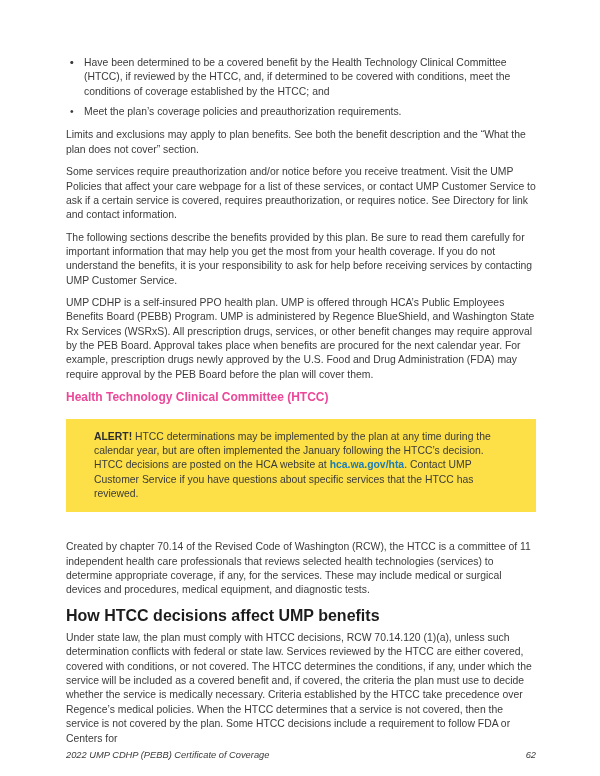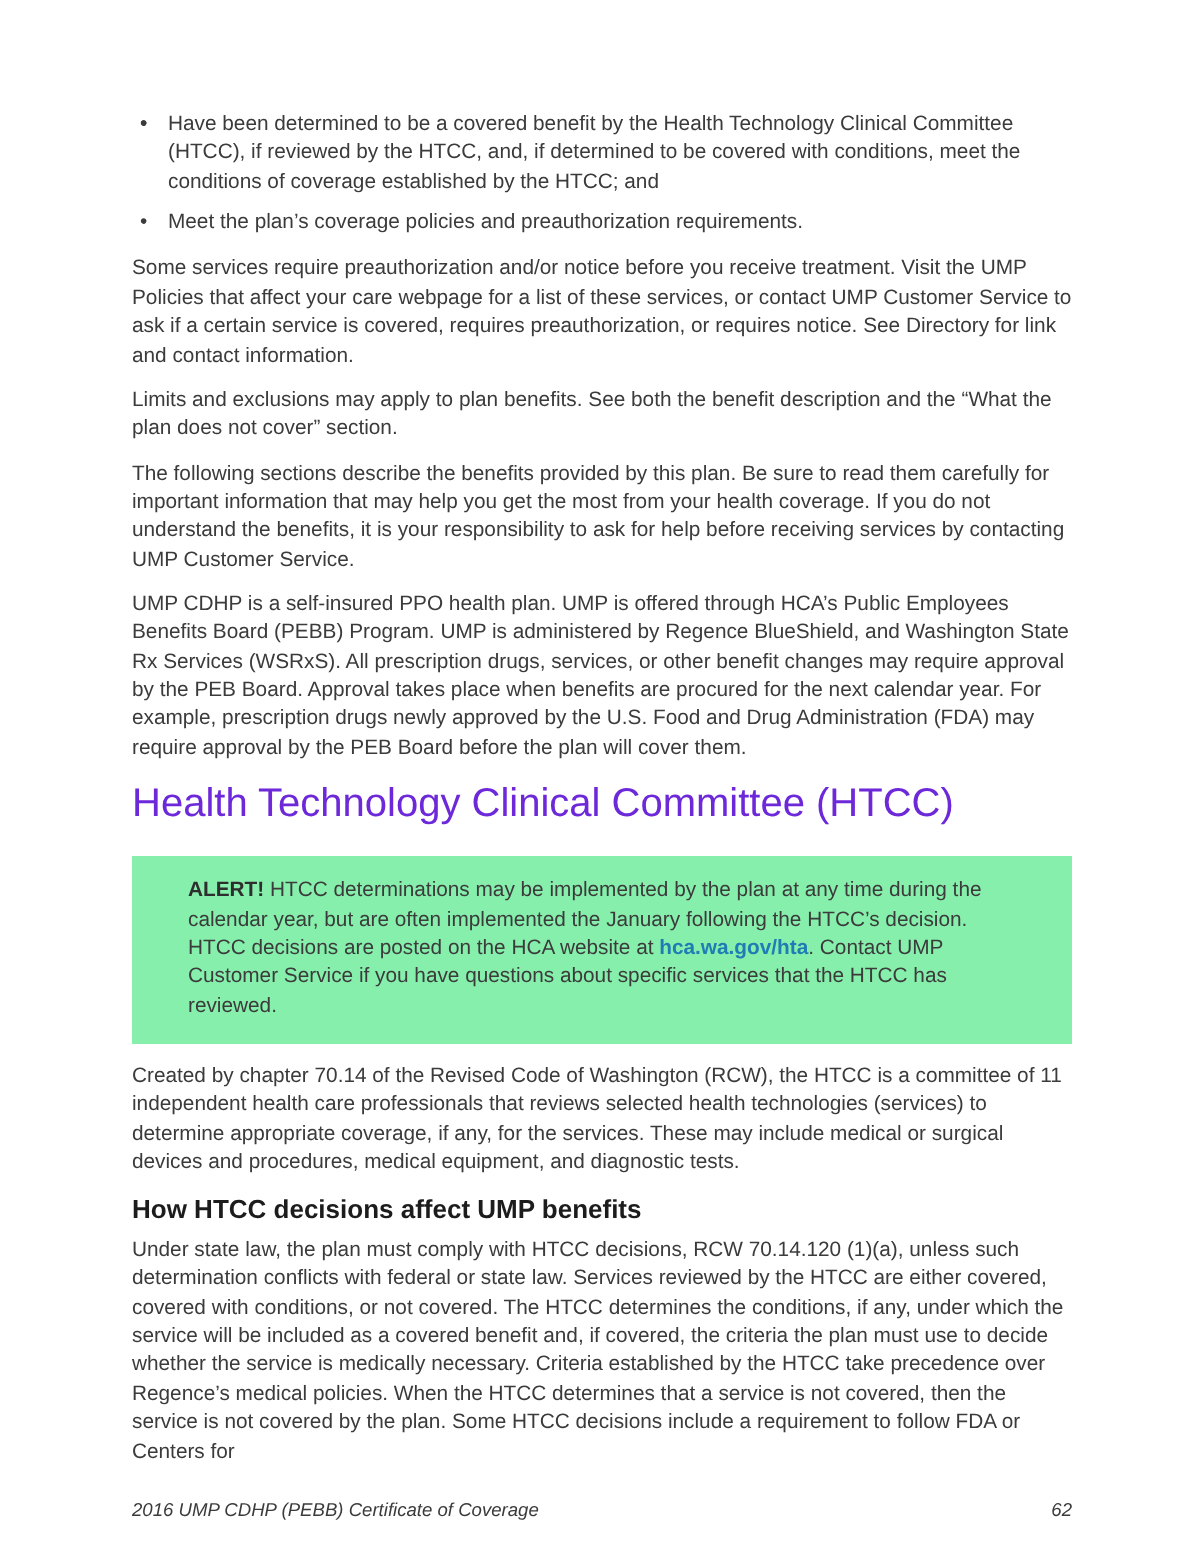--- a/index.html
+++ b/index.html
@@ -27,41 +27,41 @@
     position: relative;
     padding-left: 18px;
     margin-bottom: 6px;
   }
   .bullet-glyph {
     position: absolute;
     left: 4px;
     top: 0;
   }
   h1.chapter-heading {
-    font-size: 20px;
-    font-weight: 400;
-    color: #6d28d9;
+    font-size: 12px;
+    font-weight: 700;
+    color: #ec4899;
     margin: 8px 0 14px 0;
     line-height: 1.2;
   }
   .alert-box {
-    background: #86efac;
+    background: #fde047;
     padding: 11px 30px 11px 28px;
-    margin: 0 0 10px 0;
+    margin: 0 0 28px 0;
   }
   .alert-box p { margin: 0; }
   .alert-label { font-weight: 700; color: #2e2e2e; }
   a.doc-link {
     color: #1f7cb4;
     font-weight: 700;
     text-decoration: none;
     cursor: pointer;
   }
   h2.section-heading {
-    font-size: 13px;
+    font-size: 16px;
     font-weight: 700;
     color: #1c1c1c;
     margin: 6px 0 6px 0;
     line-height: 1.2;
   }
   .last-para { margin-bottom: 0; }
   .footer {
     position: absolute;
     left: 66px;
     right: 64px;
@@ -86,38 +86,38 @@
       <li class="bullet-item">
         <span class="bullet-glyph">•</span>
         <span>Have been determined to be a covered benefit by the Health Technology Clinical Committee (HTCC), if reviewed by the HTCC, and, if determined to be covered with conditions, meet the conditions of coverage established by the HTCC; and</span>
       </li>
       <li class="bullet-item">
         <span class="bullet-glyph">•</span>
         <span>Meet the plan’s coverage policies and preauthorization requirements.</span>
       </li>
     </ul>
 
+    <p>Limits and exclusions may apply to plan benefits. See both the benefit description and the “What the plan does not cover” section.</p>
     <p>Some services require preauthorization and/or notice before you receive treatment. Visit the UMP Policies that affect your care webpage for a list of these services, or contact UMP Customer Service to ask if a certain service is covered, requires preauthorization, or requires notice. See Directory for link and contact information.</p>
-    <p>Limits and exclusions may apply to plan benefits. See both the benefit description and the “What the plan does not cover” section.</p>
     <p>The following sections describe the benefits provided by this plan. Be sure to read them carefully for important information that may help you get the most from your health coverage. If you do not understand the benefits, it is your responsibility to ask for help before receiving services by contacting UMP Customer Service.</p>
     <p>UMP CDHP is a self-insured PPO health plan. UMP is offered through HCA’s Public Employees Benefits Board (PEBB) Program. UMP is administered by Regence BlueShield, and Washington State Rx Services (WSRxS). All prescription drugs, services, or other benefit changes may require approval by the PEB Board. Approval takes place when benefits are procured for the next calendar year. For example, prescription drugs newly approved by the U.S. Food and Drug Administration (FDA) may require approval by the PEB Board before the plan will cover them.</p>
 
     <h1 class="chapter-heading">Health Technology Clinical Committee (HTCC)</h1>
 
     <div class="alert-box">
       <p>
         <span class="alert-label">ALERT!</span><span> HTCC determinations may be implemented by the plan at any time during the calendar year, but are often implemented the January following the HTCC’s decision. HTCC decisions are posted on the HCA website at </span><a class="doc-link">hca.wa.gov/hta</a><span>. Contact UMP Customer Service if you have questions about specific services that the HTCC has reviewed.</span>
       </p>
     </div>
 
     <p>Created by chapter 70.14 of the Revised Code of Washington (RCW), the HTCC is a committee of 11 independent health care professionals that reviews selected health technologies (services) to determine appropriate coverage, if any, for the services. These may include medical or surgical devices and procedures, medical equipment, and diagnostic tests.</p>
 
     <h2 class="section-heading">How HTCC decisions affect UMP benefits</h2>
 
     <p class="last-para">Under state law, the plan must comply with HTCC decisions, RCW 70.14.120 (1)(a), unless such determination conflicts with federal or state law. Services reviewed by the HTCC are either covered, covered with conditions, or not covered. The HTCC determines the conditions, if any, under which the service will be included as a covered benefit and, if covered, the criteria the plan must use to decide whether the service is medically necessary. Criteria established by the HTCC take precedence over Regence’s medical policies. When the HTCC determines that a service is not covered, then the service is not covered by the plan. Some HTCC decisions include a requirement to follow FDA or Centers for</p>
 
   </div>
 
   <div class="footer">
-    <span>2016 UMP CDHP (PEBB) Certificate of Coverage</span>
+    <span>2022 UMP CDHP (PEBB) Certificate of Coverage</span>
     <span>62</span>
   </div>
 </div>
 
 </body></html>

